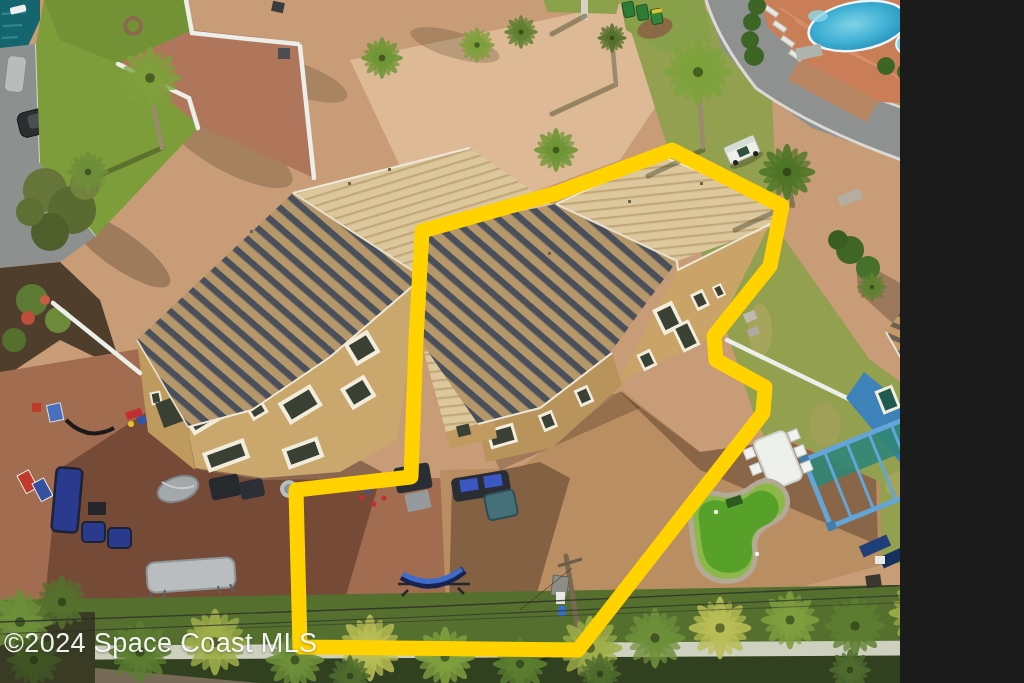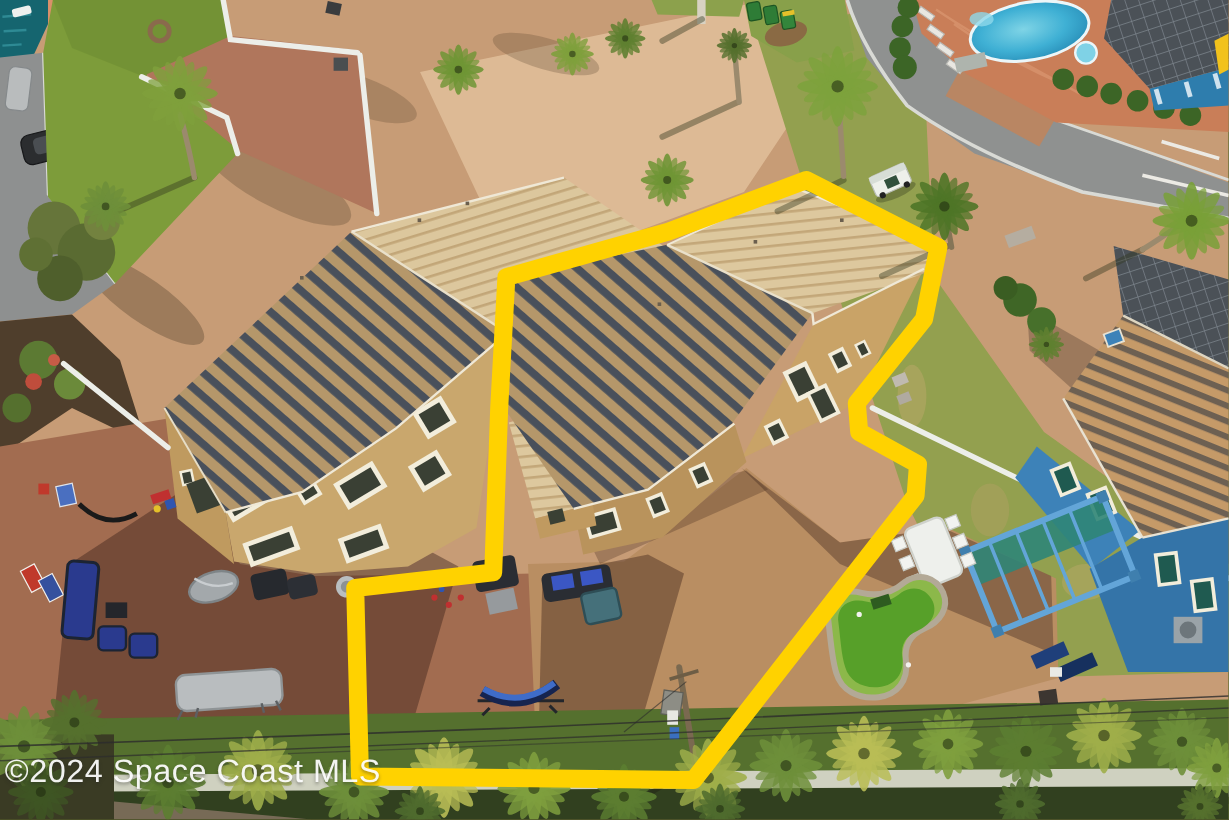--- a/index.html
+++ b/index.html
@@ -1,17 +1,17 @@
 <!DOCTYPE html>
 <html><head>
 <meta charset="utf-8">
 <style>
   html,body{margin:0;padding:0;background:#1b1b1b}
-  .stage{position:relative;width:1024px;height:683px;overflow:hidden;
-         font-family:"Liberation Sans",sans-serif;background:#4d7c0f}
+  .stage{position:relative;width:900px;height:683px;overflow:hidden;
+         font-family:"Liberation Sans",sans-serif;background:#be185d}
   .stage svg{position:absolute;left:0;top:0;display:block}
   .watermark{position:absolute;left:4px;top:628px;font-size:27px;font-weight:400;
              color:rgba(255,255,255,.93);letter-spacing:.4px;
              text-shadow:0 1px 3px rgba(40,40,40,.45);white-space:nowrap;pointer-events:none}
   .wfr{fill:#f2eddb}.wgl{fill:#3a4034}.wtl{fill:#1f5a50}
 </style>
 </head>
 <body>
 
 <div class="stage">

